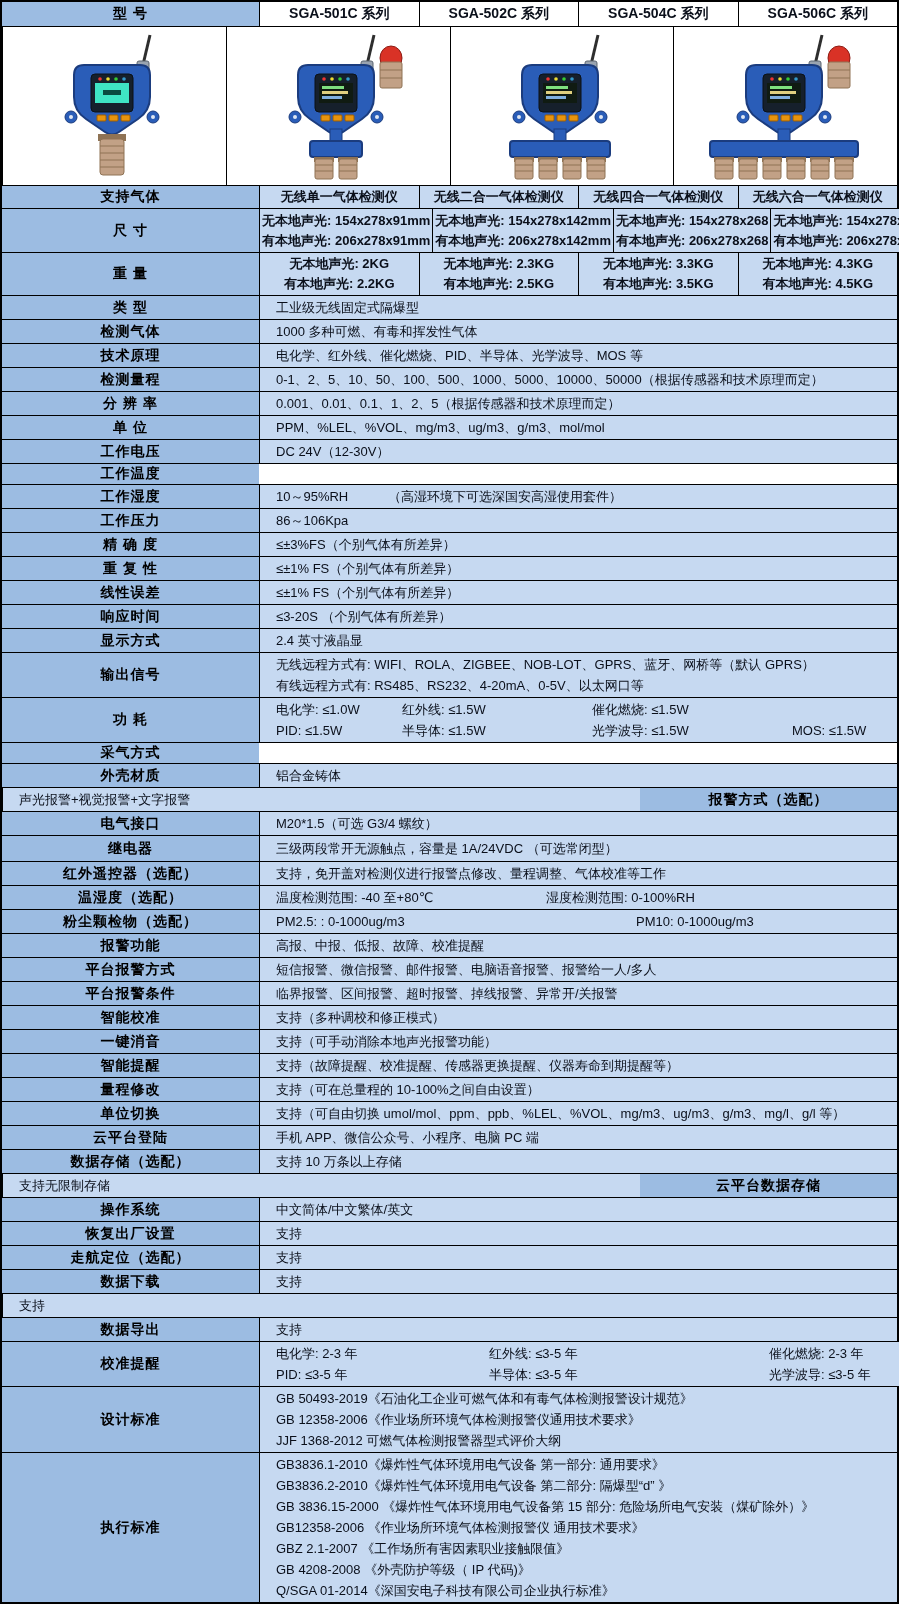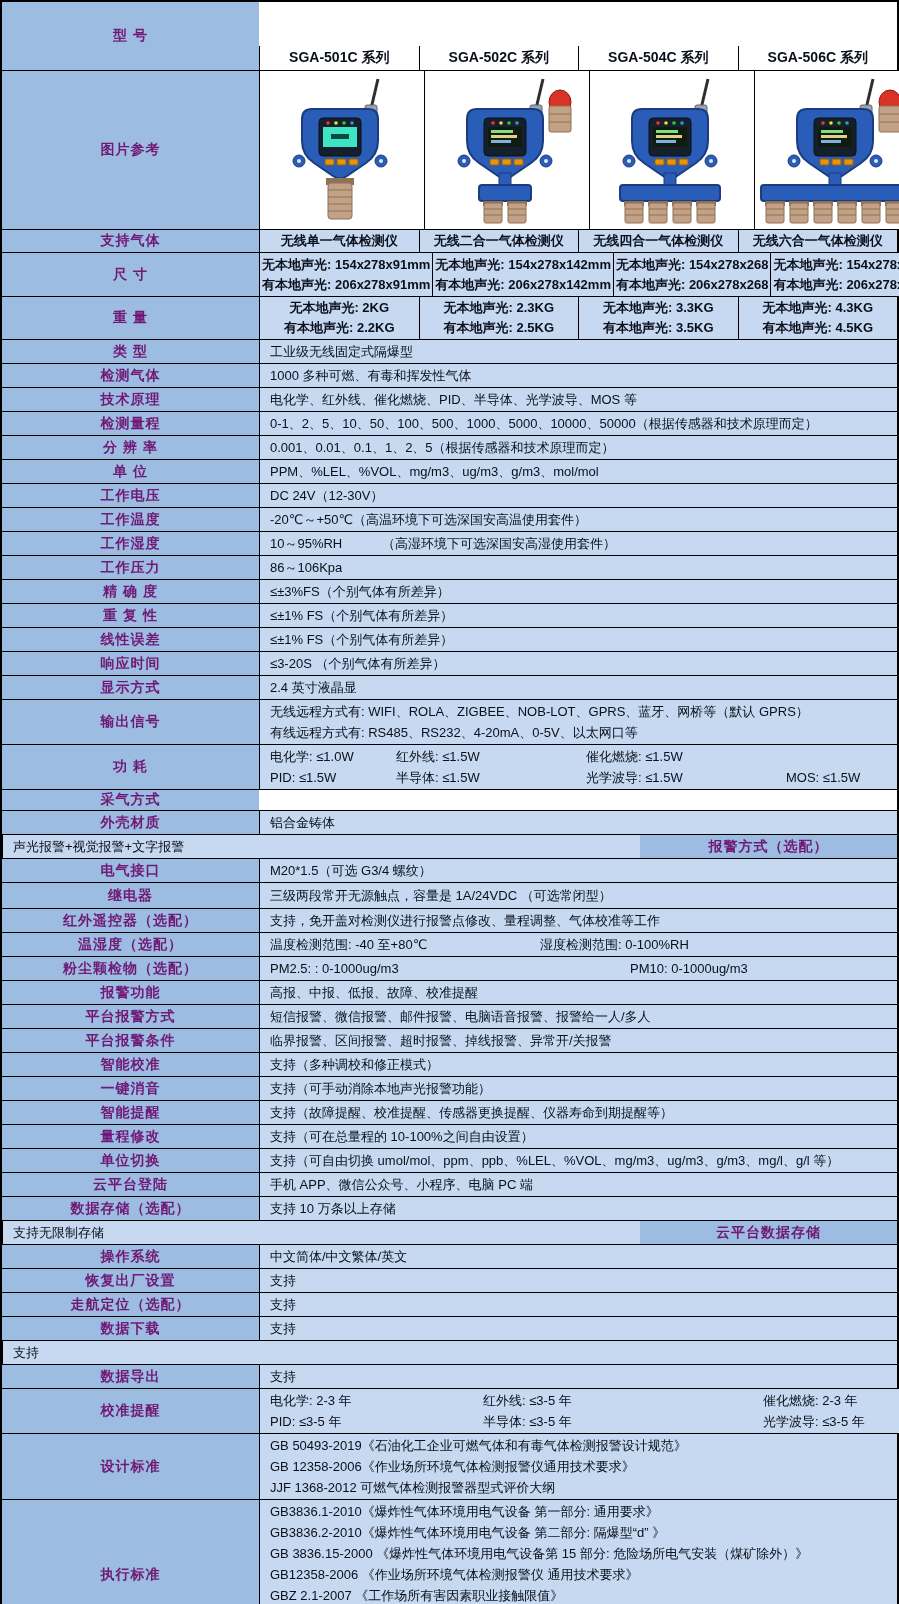--- a/index.html
+++ b/index.html
@@ -11,34 +11,34 @@
     color:#0a0f1a;
   }
   .row{display:flex;border-top:1px solid #000;}
   .row:first-child{border-top:none;}
   .cell{box-sizing:border-box;}
   .lab{
     width:257px;flex:0 0 257px;
     background:var(--labbg);
     display:flex;align-items:center;justify-content:center;
     font-weight:bold;font-size:14px;letter-spacing:1px;
-    text-align:center;color:#701a75;padding:1px 2px;
+    text-align:center;color:#000000;padding:1px 2px;
   }
   .val{
     flex:1;border-left:1px solid #000;background:var(--valbg);
     display:flex;flex-direction:column;justify-content:center;
-    font-size:13px;padding:1px 0 1px 10px;line-height:21px;
+    font-size:13px;padding:1px 0 1px 16px;line-height:21px;
   }
   .cols{flex:1;display:flex;}
   .mcol{
     flex:1;border-left:1px solid #000;
     display:flex;align-items:center;justify-content:center;
     text-align:center;font-size:13px;font-weight:bold;padding:1px 2px;
   }
-  .r-header .mcol{background:#fff;font-size:14px;min-height:24px;margin-top:44px;}
+  .r-header .mcol{background:#fff;font-size:14px;min-height:24px;}
   .r-header .lab{min-height:24px;}
   .r-img .mcol{background:#fff;min-height:158px;}
   .r-support .mcol{background:var(--valbg);min-height:22px;}
   .r-size .mcol,.r-weight .mcol{background:var(--valbg);flex-direction:column;line-height:20px;}
   .r-size .mcol{min-height:43px;}
   .r-weight .mcol{min-height:40px;}
   .r-s .val{min-height:20px;}
   .r-s .lab{min-height:20px;}
   .line{white-space:nowrap;}
   .seg{display:inline-block;vertical-align:top;}
@@ -51,21 +51,20 @@
     <div class="row r-header">
       <div class="cell lab">型  号</div>
       <div class="cols">
         <div class="cell mcol">SGA-501C 系列</div>
         <div class="cell mcol">SGA-502C 系列</div>
         <div class="cell mcol">SGA-504C 系列</div>
         <div class="cell mcol">SGA-506C 系列</div>
       </div>
     </div>
     <div class="row r-img">
-      <div class="cell lab">图片参考</div>
       <div class="cols">
         <div class="cell mcol">
           <svg width="160" height="150" viewBox="0 0 160 150">
             <line x1="116" y1="4" x2="108" y2="38" stroke="#2e2e2e" stroke-width="3"></line>
             <rect x="103" y="30" width="12" height="10" rx="2" fill="#9aa4b0" stroke="#5a646f"></rect>
             <path d="M50,34 L106,34 Q116,34 116,44 L116,66 Q116,80 104,88 L85,101 Q78,106 71,101 L52,88 Q40,80 40,66 L40,44 Q40,34 50,34 Z" fill="#2A5DB8" stroke="#1B3C7E" stroke-width="2"></path>
             <circle cx="37" cy="86" r="6" fill="#2A5DB8" stroke="#1B3C7E"></circle>
             <circle cx="37" cy="86" r="2" fill="#dfe7f2"></circle>
             <circle cx="119" cy="86" r="6" fill="#2A5DB8" stroke="#1B3C7E"></circle>
             <circle cx="119" cy="86" r="2" fill="#dfe7f2"></circle>
@@ -308,23 +307,20 @@
       </div>
     </div>
     <div class="row r-s">
       <div class="cell lab" style="min-height:20px">工作电压</div>
       <div class="cell val" style="min-height:20px">
         <div class="line">DC 24V（12-30V）</div>
       </div>
     </div>
     <div class="row r-s">
       <div class="cell lab" style="min-height:20px">工作温度</div>
-      <div class="cell val" style="min-height:20px">
-        <div class="line">-20℃～+50℃（高温环境下可选深国安高温使用套件）</div>
-      </div>
     </div>
     <div class="row r-s">
       <div class="cell lab" style="min-height:20px">工作湿度</div>
       <div class="cell val" style="min-height:20px">
         <div class="line"><span class="seg" style="width:112px">10～95%RH</span><span class="seg">（高湿环境下可选深国安高湿使用套件）</span></div>
       </div>
     </div>
     <div class="row r-s">
       <div class="cell lab" style="min-height:20px">工作压力</div>
       <div class="cell val" style="min-height:20px">

